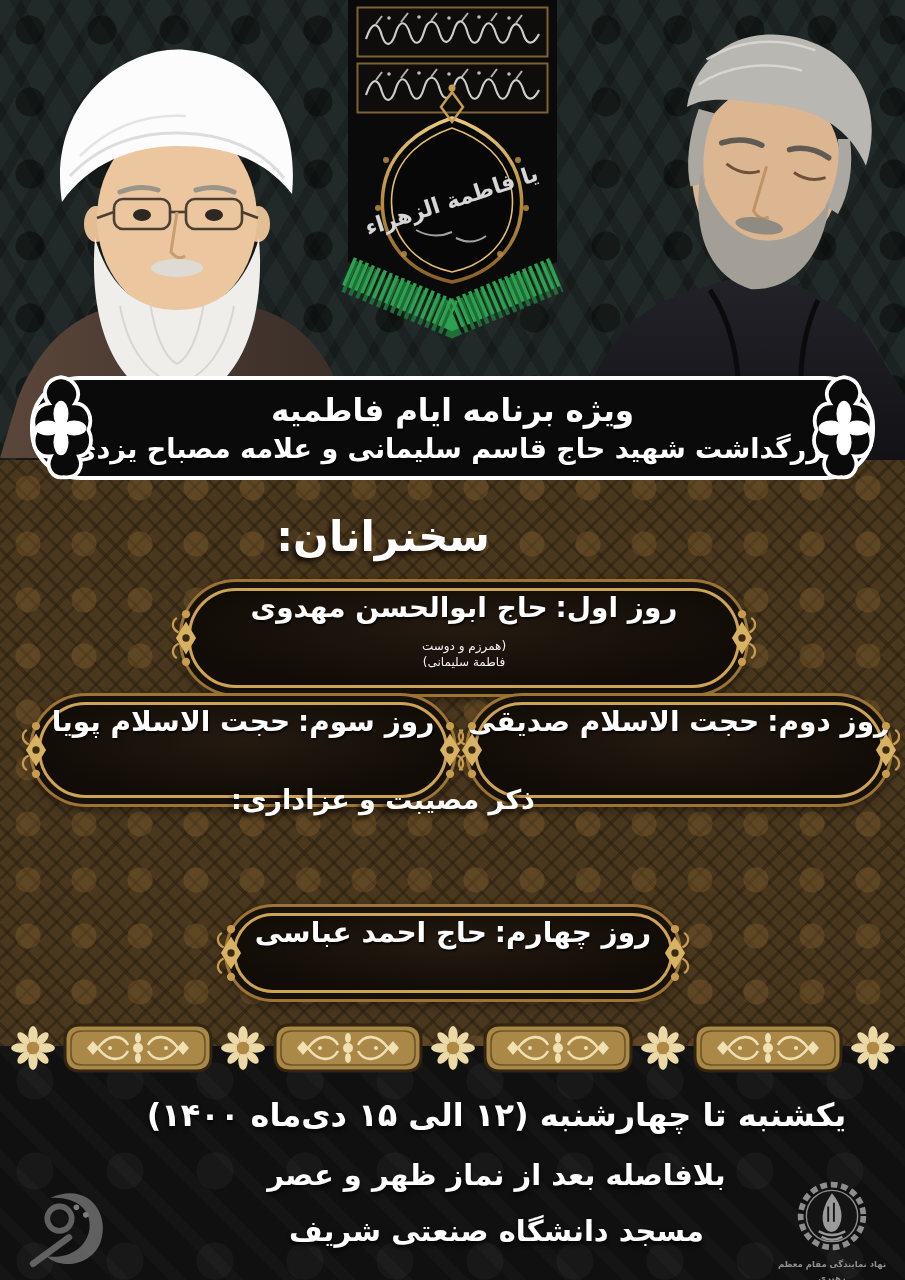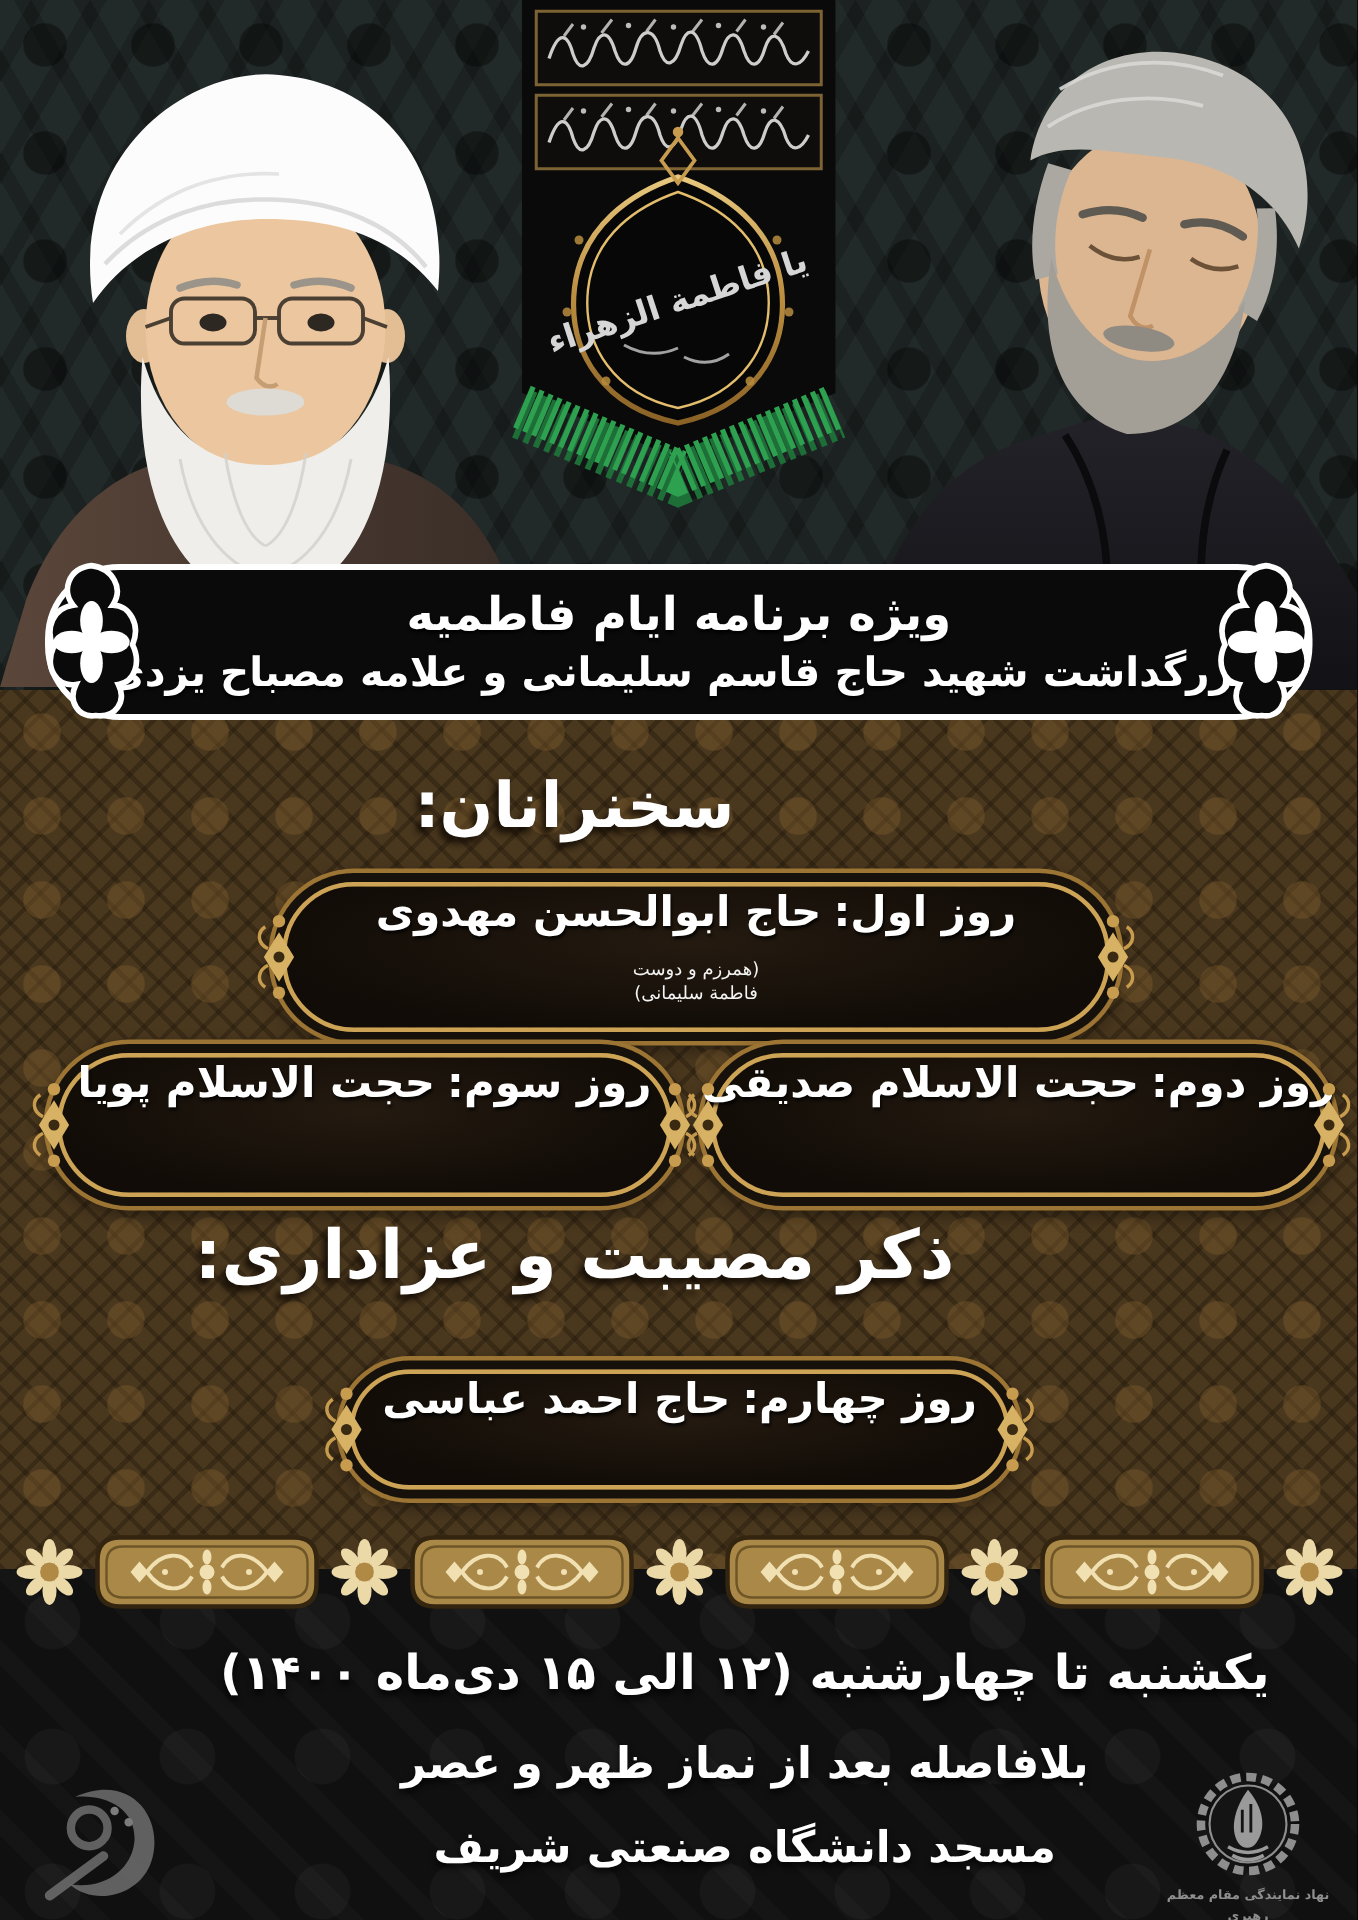--- a/index.html
+++ b/index.html
@@ -49,21 +49,21 @@
   .banner-end.left{left:-6px;}
   .banner-end.right{right:-6px;transform:translateY(-50%) scaleX(-1);}
   .title-line1{font-size:31px;font-weight:700;letter-spacing:0;text-shadow:0 2px 2px rgba(0,0,0,.8);}
   .title-line2{font-size:27px;font-weight:700;text-shadow:0 2px 2px rgba(0,0,0,.8);}
   
   .section-heading{
     position:absolute;left:0;width:766px;text-align:center;font-weight:700;
     color:#fff;text-shadow:-3px 4px 4px rgba(18,11,4,.85);
   }
   .heading-speakers{top:512px;font-size:42px;}
-  .heading-mourning{top:810px;font-size:45px;}
+  .heading-mourning{top:784px;font-size:27px;}
   
   .gframe{
     position:absolute;box-sizing:border-box;border-radius:48px;
     background:radial-gradient(ellipse at 50% 40%, #241a10 0%, #110c07 75%);
     border:3px solid #cda356;
     box-shadow:0 0 0 6px #17110b, 0 0 0 9px #9c7433, 0 4px 10px 9px rgba(0,0,0,.35);
     display:flex;align-items:center;justify-content:flex-start;gap:14px;
     font-weight:700;color:#fff;direction:rtl;flex-direction:column;
   }
   .gframe .finial{position:absolute;top:50%;transform:translateY(-50%);}

